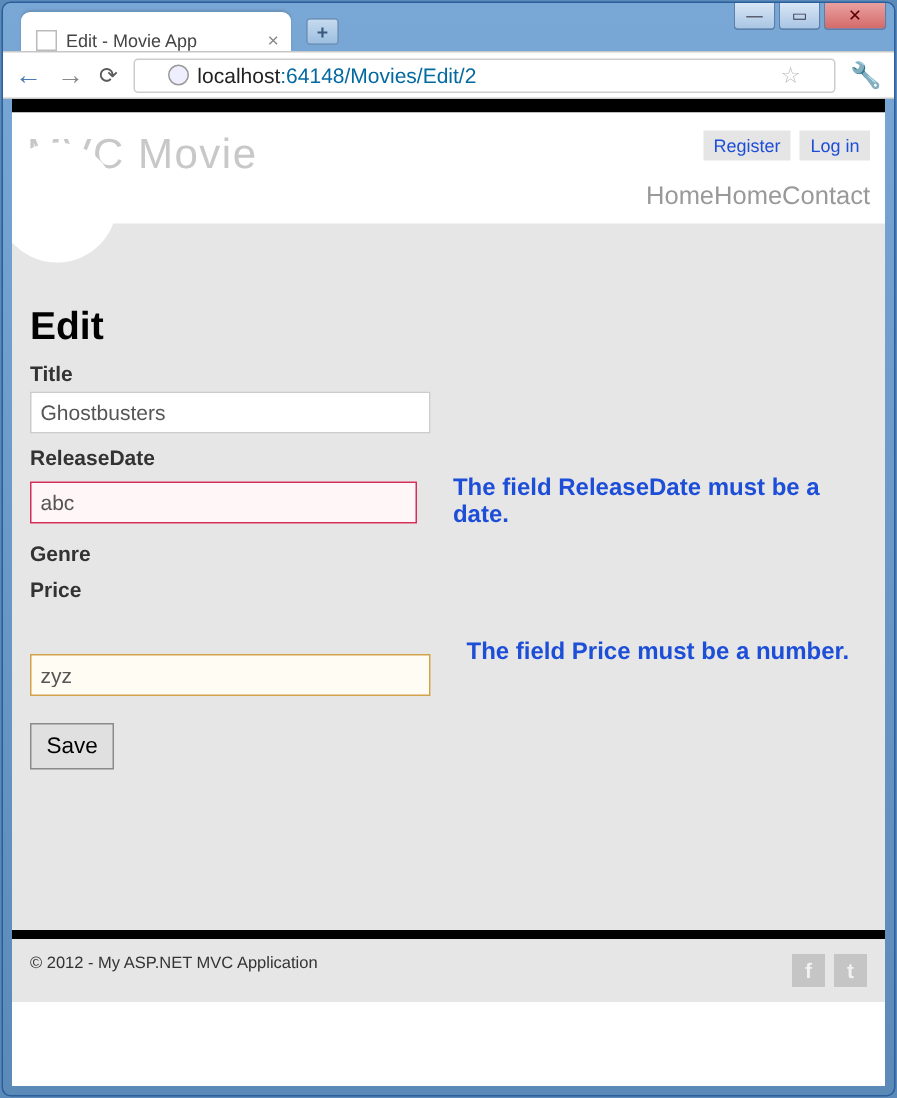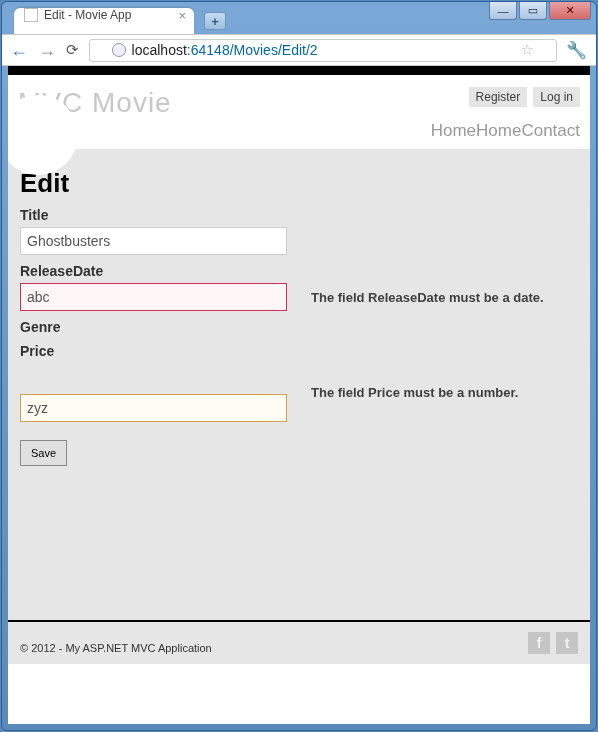--- a/index.html
+++ b/index.html
@@ -44,21 +44,21 @@
   height: 32px;
   padding-left: 12px;
   padding-top: 6px;
 }
 .tab {
   background: #fff;
   border-radius: 6px 6px 0 0;
   width: 180px;
   height: 26px;
   display: flex;
-  align-items: flex-start;
+  align-items: flex-end;
   padding: 0 8px 0 10px;
   font-size: 12px;
   color: #444;
   position: relative;
   box-shadow: 0 -1px 2px rgba(0,0,0,.15);
 }
 .tab .favicon {
   width: 14px; height: 14px;
   border: 1px solid #bbb;
   margin-right: 6px;
@@ -132,21 +132,21 @@
   font-family: "Segoe UI Light","Segoe UI",Arial,sans-serif;
   font-size: 28px;
   color: #c8c8c8;
   font-weight: 300;
   letter-spacing: 1px;
 }
 .header-right { margin-left: auto; text-align: right; }
 .auth-links { display:flex; gap:6px; justify-content:flex-end; margin-bottom: 14px;}
 .auth-btn {
   background: #e5e5e5;
-  color: #404040;
+  color: #1d4ed8;
   font-size: 12px;
   padding: 3px 7px;
 }
 .nav-links { display:flex; font-size: 17px; color: #999; }
 .nav-links span { color: #999; }
 
 .content {
   background: #e6e6e6;
   min-height: 470px;
   padding: 18px 12px 8px 12px;
@@ -158,63 +158,64 @@
   width: 80px; height: 80px;
   background: #fff;
   border-radius: 50%;
 }
 h2.page-title {
   font-family: "Segoe UI",Arial,sans-serif;
   font-size: 26px;
   font-weight: bold;
   color: #000;
   margin-bottom: 8px;
+  margin-top: 34px;
 }
 .field-label {
   font-size: 14px;
   font-weight: bold;
   color: #333;
   margin: 8px 0 4px 0;
 }
 .row { display:flex; align-items: center; gap: 24px; }
 .text-input {
   width: 267px;
   height: 28px;
   border: 1px solid #ccc;
   background: #fff;
   font-size: 14px;
   color: #555;
   padding: 0 6px;
   font-family: inherit;
 }
 .text-input.err-red { border: 1px solid #d12f5a; background: #fff6f8; }
 .text-input.err-orange { border: 1px solid #d2a24a; background: #fffcf3; margin-top: 31px; }
-.err-msg { color: #404040; font-size: 13px; font-weight: bold; }
+.err-msg { color: #1d4ed8; font-size: 16px; font-weight: bold; }
 .save-btn {
   margin-top: 18px;
   background: #e0e0e0;
   border: 1px solid #8a8a8a;
   padding: 6px 10px;
-  font-size: 11px;
+  font-size: 15px;
   font-family: inherit;
   cursor: pointer;
 }
 .back-link {
   display: inline-block;
   margin-top: 18px;
   color: #333;
   text-decoration: underline;
   font-size: 13px;
 }
 
 .footer {
-  border-top: 2px solid #000000;
+  border-top: 6px solid #000000;
   background: #e6e6e6;
   padding: 10px 12px;
-  display: flex; align-items: flex-end;
+  display: flex; align-items: flex-start;
   font-size: 11px; color: #333;
 }
 .footer .social { margin-left: auto; display:flex; gap:6px; }
 .social-box {
   width: 22px; height: 22px;
   background: #c5c5c5;
   color: #f2f2f2;
   display:flex; align-items:center; justify-content:center;
   font-weight: bold;
   font-size: 14px;

